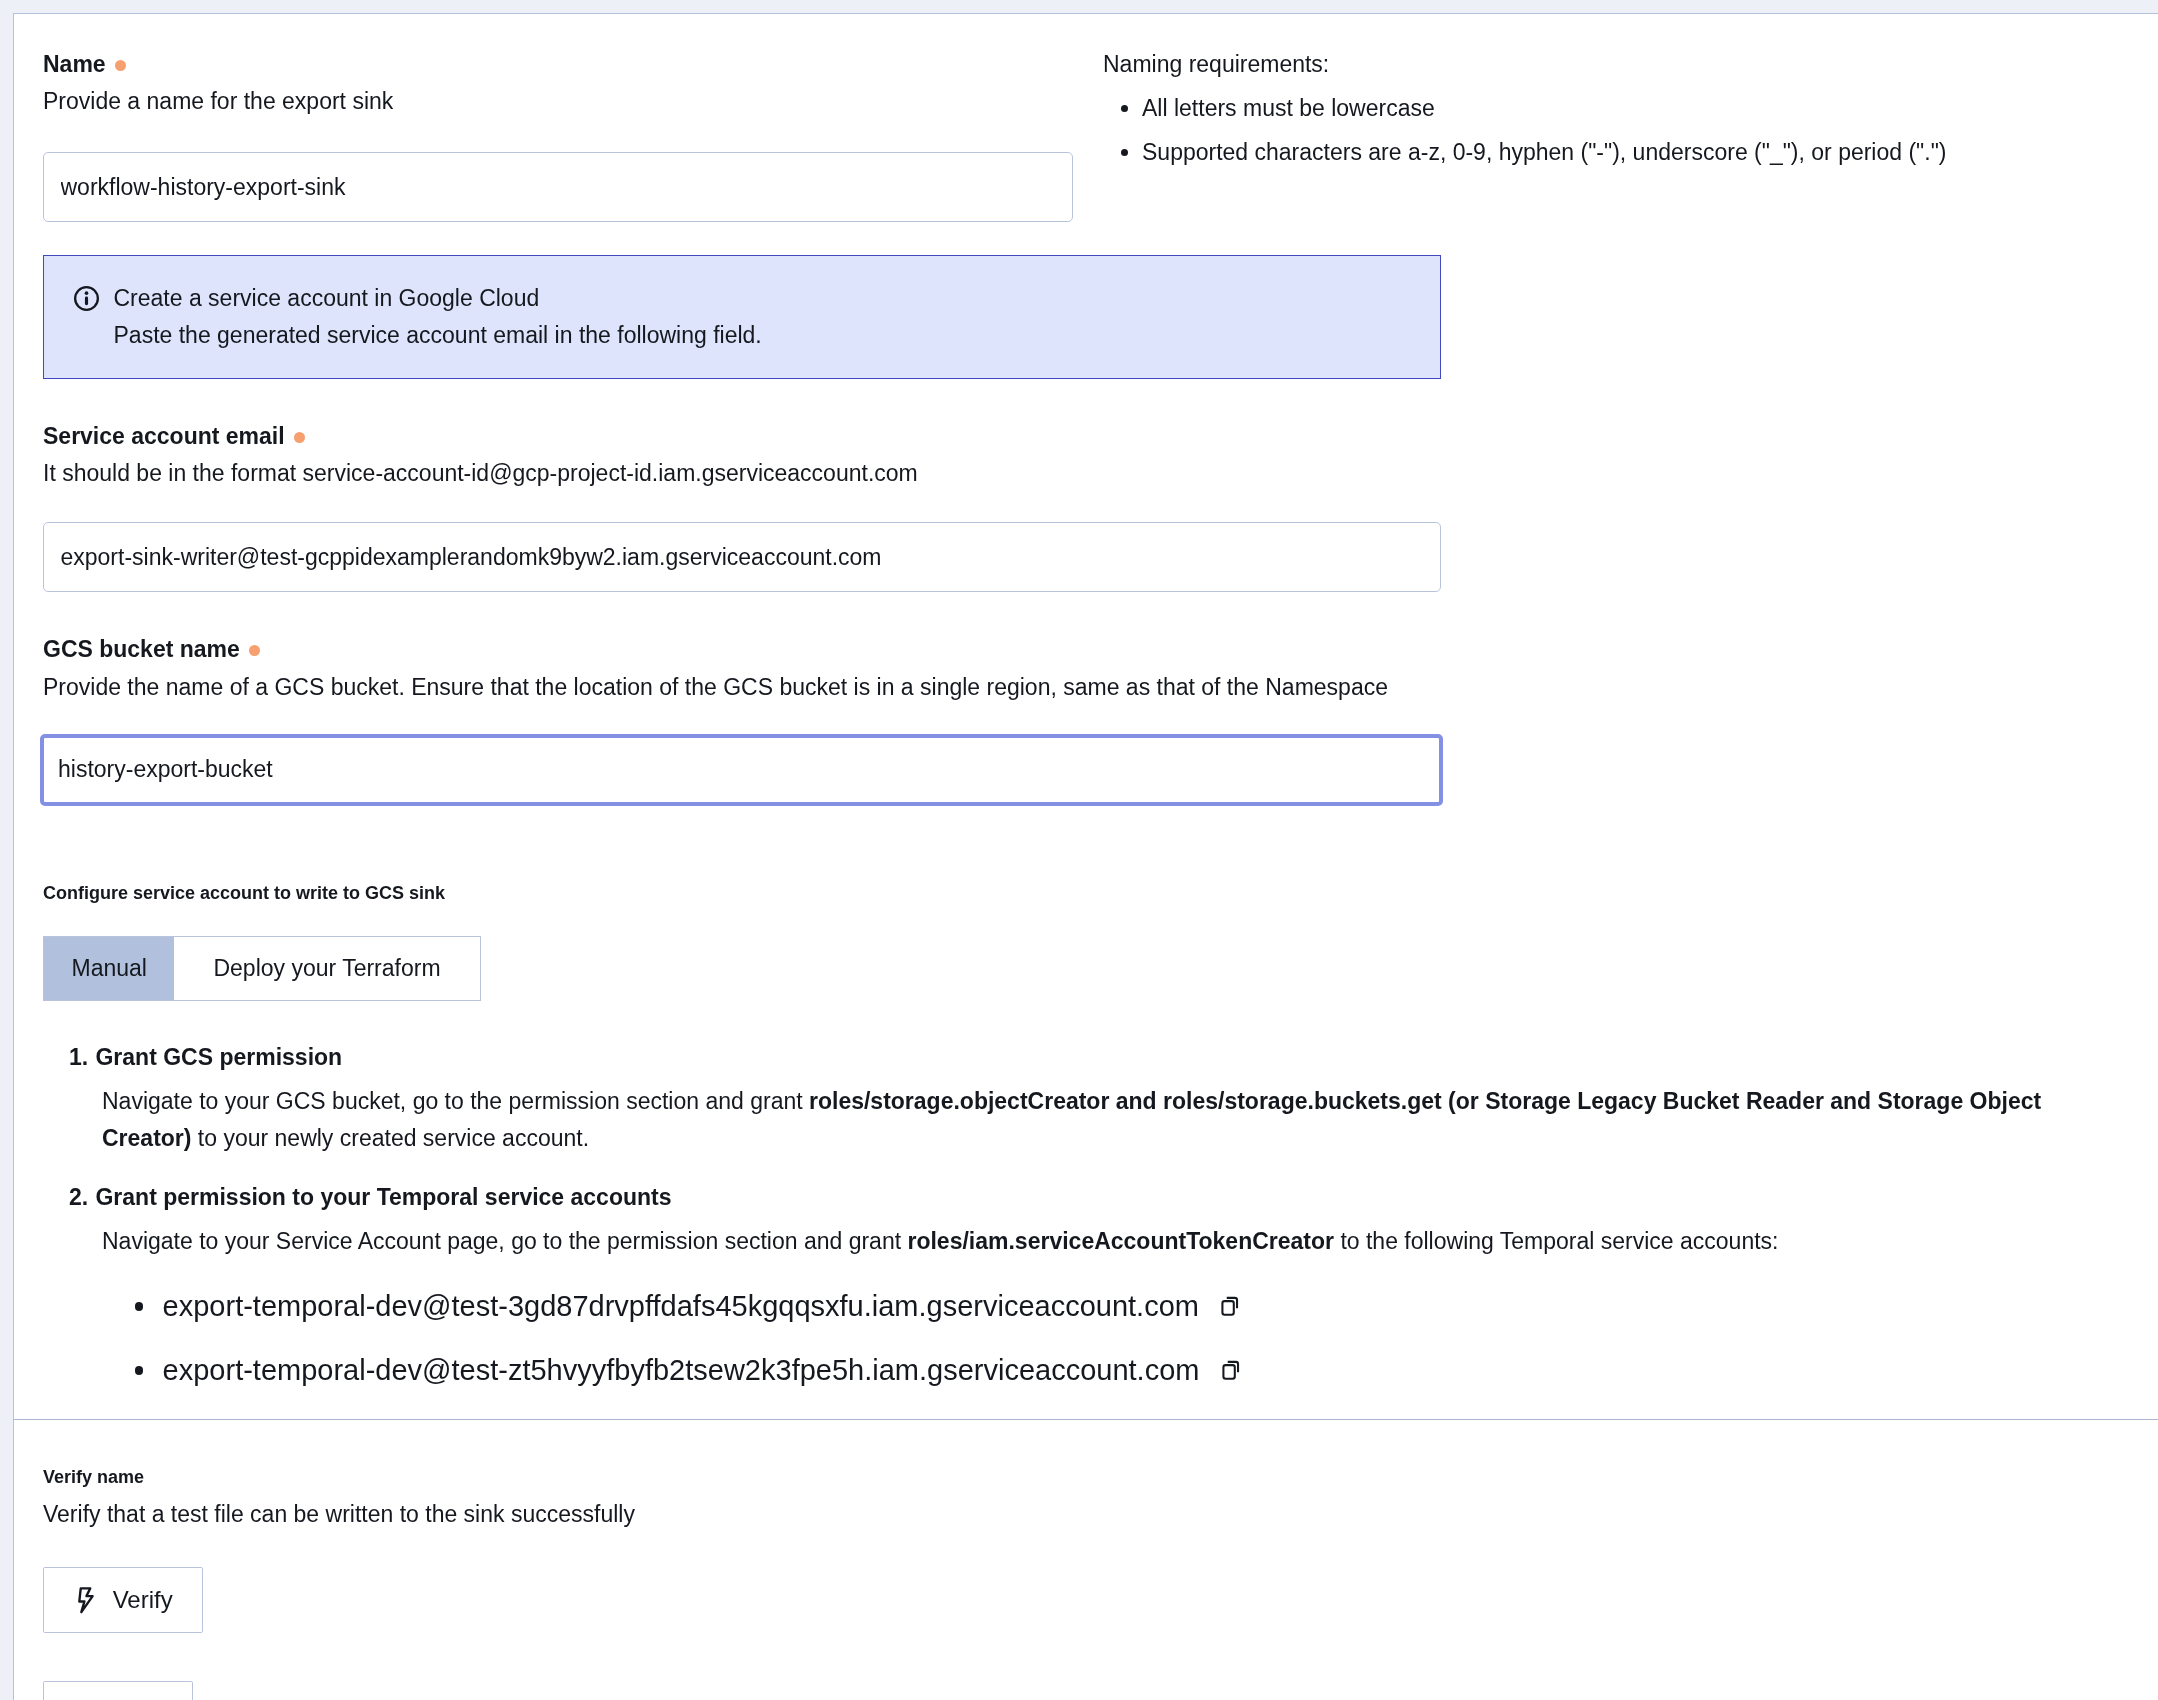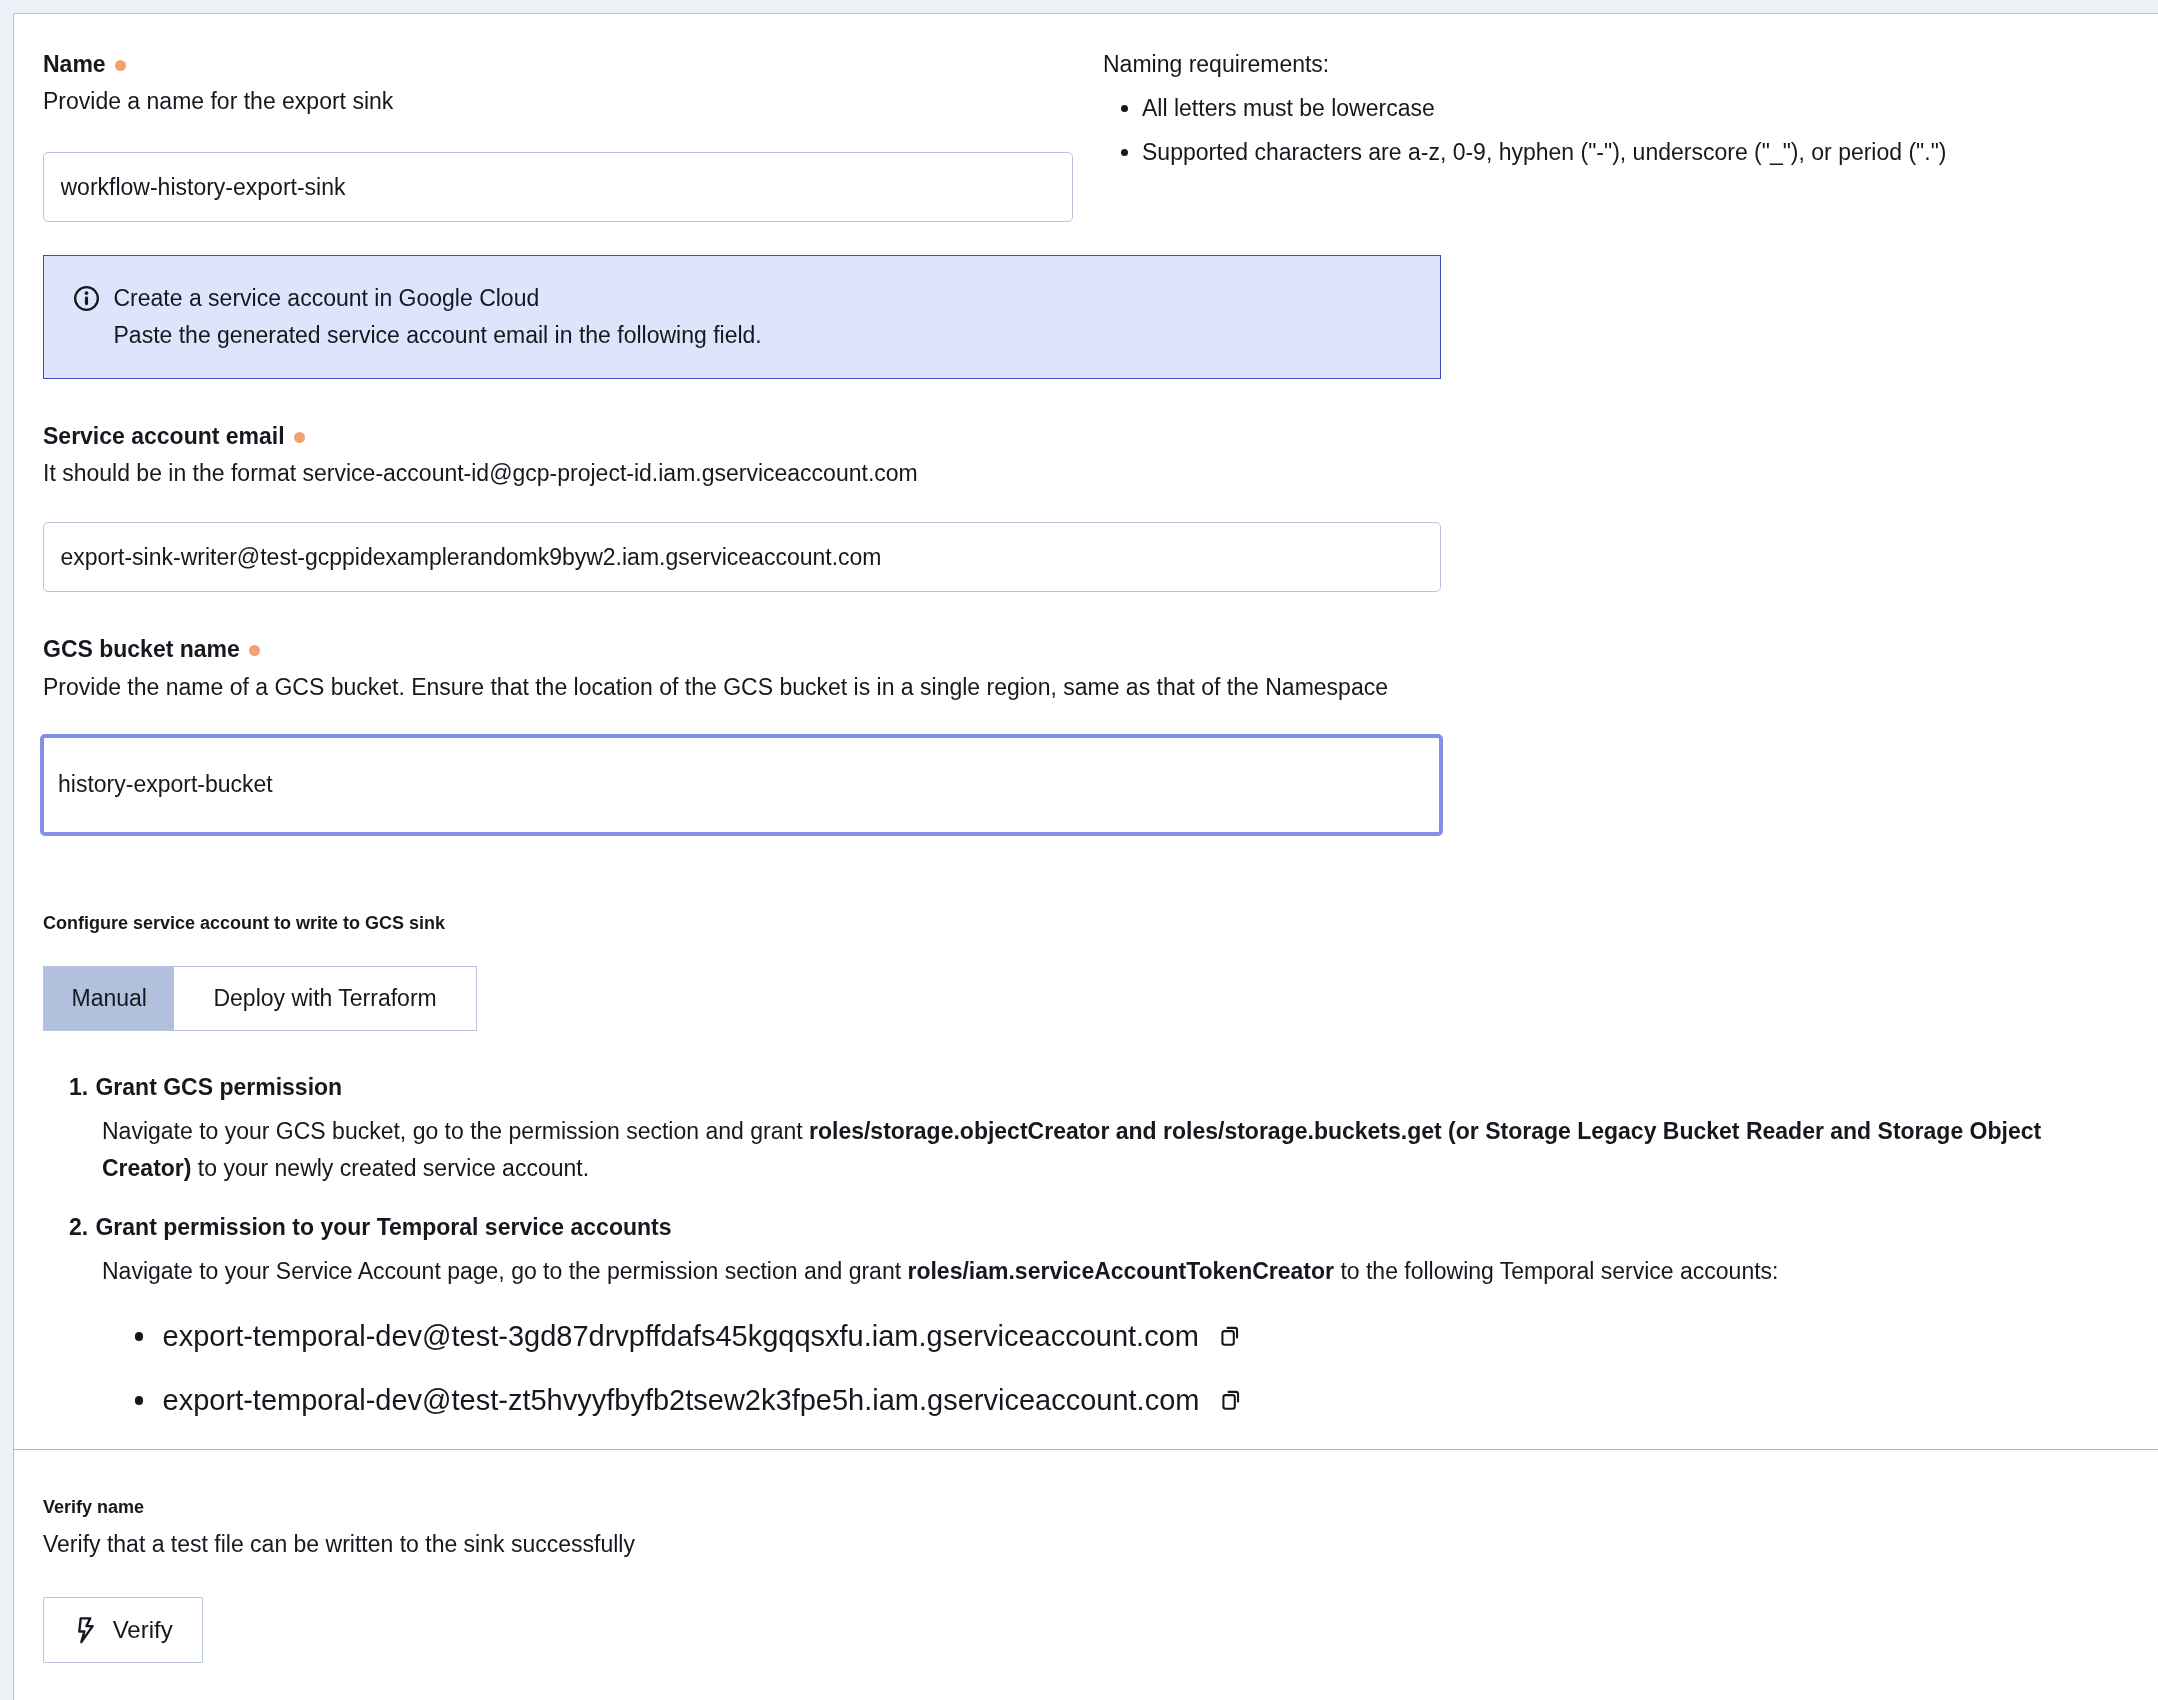--- a/index.html
+++ b/index.html
@@ -32,21 +32,21 @@
     background:#fff;
     border:1.8px solid #b9c4dc;
     border-radius:5px;
     height:70px;
     padding:0 16.5px;
     width:100%;
     outline:none;
   }
   .name-input-wrap { margin-top:35px; width:1030px; }
   .full-input-wrap { margin-top:33px; width:1398px; }
-  .text-input.focused { border:4.6px solid #8390e4; height:102px; padding:0 13.8px; }
+  .text-input.focused { border:4.6px solid #8390e4; height:72px; padding:0 13.8px; }
 
   .req-title { font-size:23px; line-height:31px; }
   ul.req-list { margin-top:13px; padding-left:39px; }
   ul.req-list li { font-size:23px; line-height:31px; margin-top:13px; }
 
   .info-banner {
     margin-top:33px;
     width:1398px;
     background:#dde4fb;
     border:1.8px solid #4049c0;
@@ -178,21 +178,21 @@
     <div class="full-input-wrap" style="margin-top:31px; margin-left:-2.8px; width:1403px;">
       <input class="text-input focused" type="text" value="history-export-bucket" style="">
     </div>
   </div>
 
   <div class="configure">
     <div class="section-heading">Configure service account to write to GCS sink</div>
 
     <div class="tabs">
       <button class="tab active">Manual</button>
-      <button class="tab inactive">Deploy with Terraform</button>
+      <button class="tab inactive">Deploy your Terraform</button>
     </div>
 
     <ol class="steps">
       <li>
         <div class="step-title-row">
           <span class="step-num">1.</span>
           <span class="step-title">Grant GCS permission</span>
         </div>
         <div class="step-body"><span>Navigate to your GCS bucket, go to the permission section and grant </span><b>roles/storage.objectCreator and roles/storage.buckets.get (or Storage Legacy Bucket Reader and Storage Object Creator)</b><span> to your newly created service account.</span></div>
       </li>

